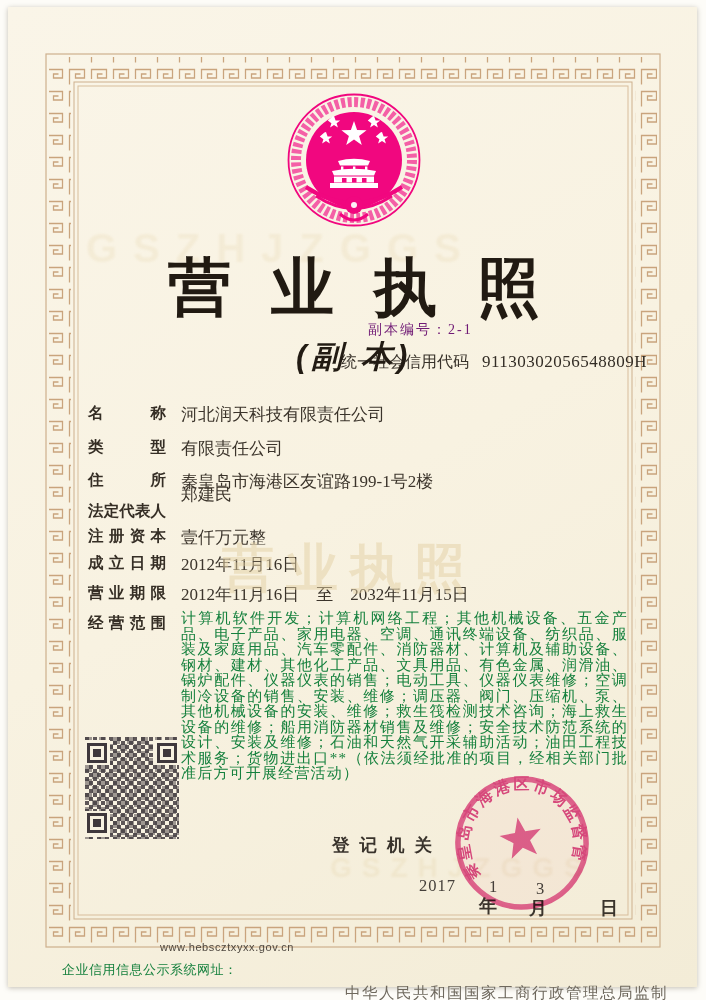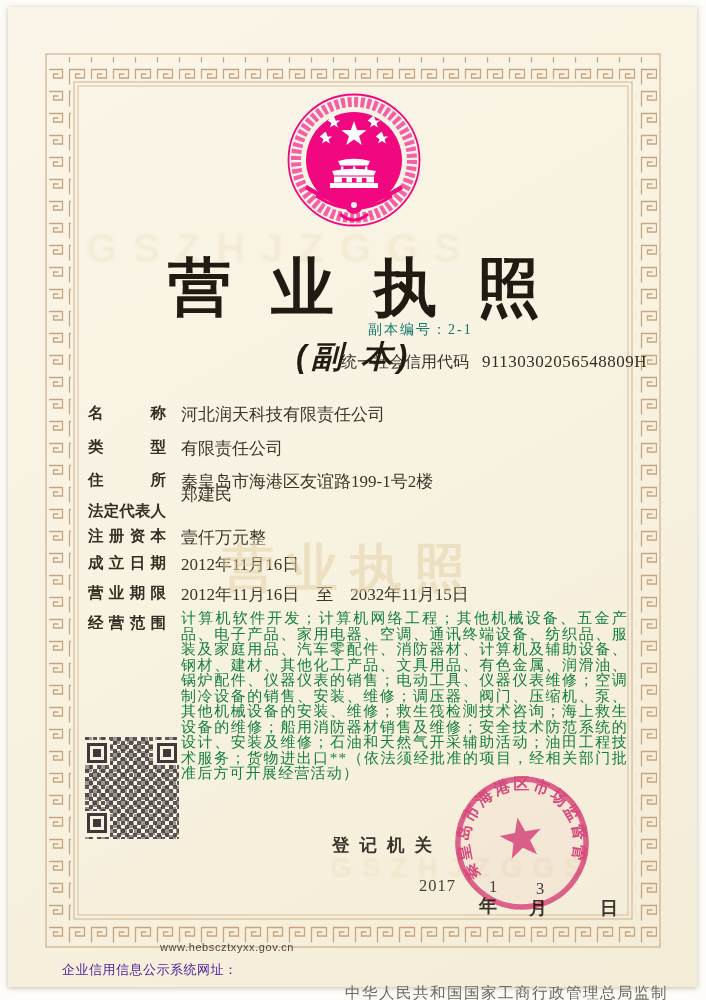--- a/index.html
+++ b/index.html
@@ -15,21 +15,21 @@
                 opacity:.5;z-index:1;font-family:"Liberation Sans","DejaVu Sans",sans-serif;font-weight:700;filter:blur(.5px);}
   .texture-row{color:#e2cfa2;z-index:1;font-family:Liberation Sans, sans-serif;
                font-weight:700;filter:blur(.8px);}
   .t1{left:86px;top:226px;font-size:40px;letter-spacing:16px;opacity:.22;}
   .t2{left:330px;top:852px;font-size:28px;letter-spacing:10px;opacity:.25;}
   
   .emblem{left:284px;top:92px;z-index:3;}
   .title{left:168px;top:252px;margin:0;font-size:63px;line-height:1.12;font-weight:800;
          letter-spacing:40px;color:#211a12;z-index:3;
          font-family:"Liberation Sans","DejaVu Sans",sans-serif;white-space:nowrap;}
-  .copy-no{left:368px;top:321px;font-size:14px;letter-spacing:2px;color:#0f766e;z-index:3;}
+  .copy-no{left:368px;top:321px;font-size:14px;letter-spacing:2px;color:#701a75;z-index:3;}
   .fuben{left:296px;top:336px;font-size:31px;font-weight:800;letter-spacing:5px;color:#221b13;
          z-index:5;font-family:"Liberation Sans","DejaVu Sans",sans-serif;font-style:italic;}
   .credit{left:341px;top:352px;font-size:16px;color:#38322a;z-index:4;white-space:nowrap;}
   .credit .code{margin-left:13px;font-size:17px;letter-spacing:.5px;color:#332d25;}
   
   .row{z-index:3;}
   .lbl{position:absolute;left:88px;width:78px;font-size:15.5px;font-weight:600;color:#352e25;
        font-family:"Liberation Sans","DejaVu Sans",sans-serif;
        text-align:justify;text-align-last:justify;white-space:normal;}
   .val{position:absolute;left:181px;font-size:17px;color:#3b342b;white-space:pre-wrap;}
@@ -40,21 +40,21 @@
   .reg-label{left:332px;top:833px;font-size:17.5px;font-weight:600;letter-spacing:10px;color:#39332c;
              z-index:3;font-family:Liberation Serif, serif;white-space:nowrap;}
   .date-part{font-size:16.5px;color:#45403a;z-index:3;letter-spacing:1px;}
   .date-unit{font-size:18px;font-weight:600;color:#3a342c;z-index:3;}
   .seal{left:447px;top:767px;z-index:6;mix-blend-mode:multiply;opacity:.93;}
   .seal-text{font-size:16px;font-weight:700;fill:#dd3f86;
              font-family:"Liberation Sans","DejaVu Sans",sans-serif;}
   
   .url{left:160px;top:941px;font-size:11px;letter-spacing:.6px;color:#4e473f;z-index:4;
        font-family:Liberation Sans, sans-serif;}
-  .publicity{left:62px;top:961px;font-size:13px;color:#4c1d95;z-index:3;letter-spacing:.5px;}
+  .publicity{left:62px;top:961px;font-size:13px;color:#15803d;z-index:3;letter-spacing:.5px;}
   .issuer{left:345px;top:957px;font-size:15.5px;color:#6e685d;z-index:3;letter-spacing:1.5px;margin-top:26px;}
 </style>
 </head>
 <body>
 
 <div class="page">
   <div class="paper"></div>
 
   <svg class="frame" width="706" height="1000" viewBox="0 0 706 1000">
     <defs>

